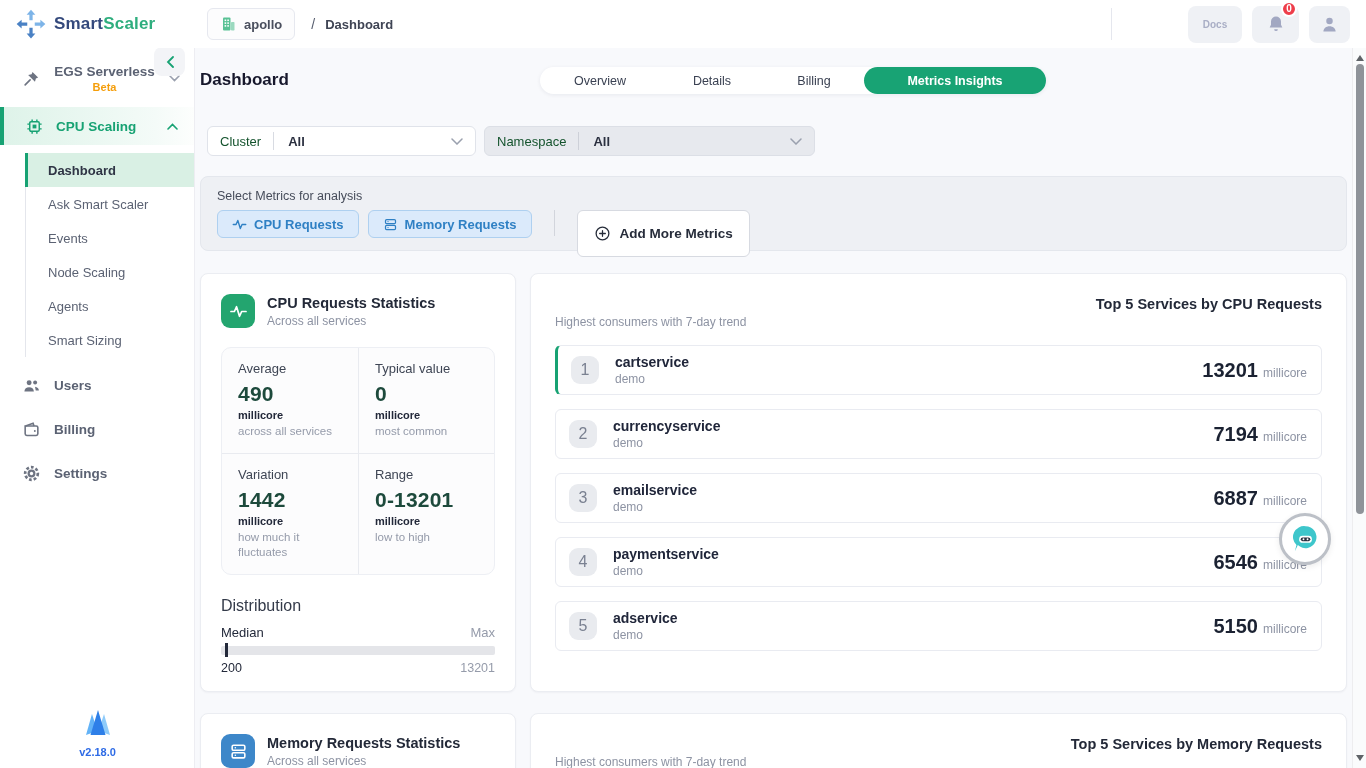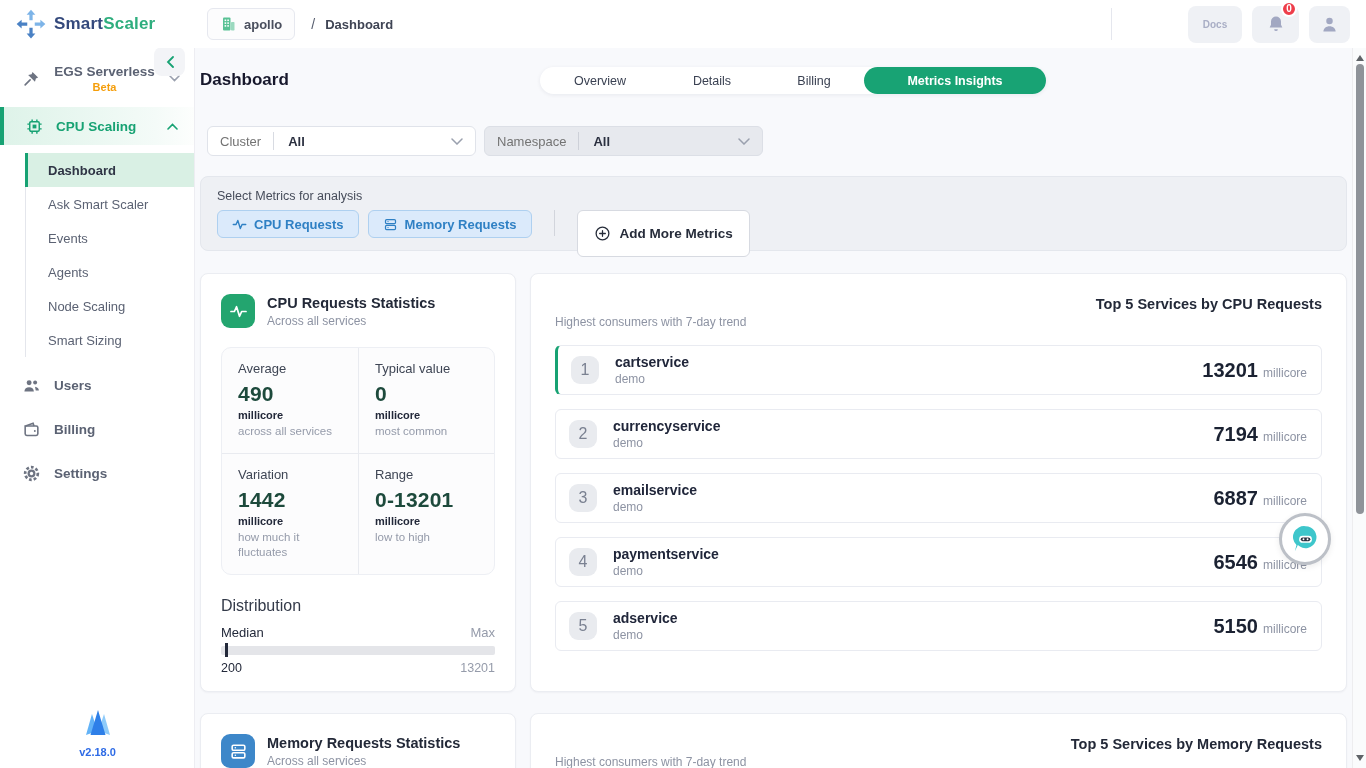--- a/index.html
+++ b/index.html
@@ -48,26 +48,26 @@
   .page-title { position:absolute; left:200px; top:70px; font-size:17px; font-weight:700; color:#17182c; z-index:5; }
 
   
   .tabs { position:absolute; left:540px; top:67px; width:506px; height:27px; background:#fff; border-radius:14px; display:flex; align-items:center; box-shadow:0 1px 4px rgba(20,30,60,.07); z-index:5; }
   .tab { height:27px; display:flex; align-items:center; justify-content:center; font-size:12.5px; color:#3a4152; cursor:pointer; }
   .tab-0 { width:120px; } .tab-1 { width:104px; } .tab-2 { width:100px; }
   .tab.active { width:182px; background:#18a374; border-radius:14px; color:#fff; font-weight:700; }
 
   
   .select { position:absolute; top:126px; height:30px; border-radius:6px; display:flex; align-items:center; font-size:13px; cursor:pointer; z-index:5; }
-  .select .slabel { color:#737373; padding:0 12px; }
+  .select .slabel { color:#14532d; padding:0 12px; }
   .select .sdiv { width:1px; height:18px; background:#d8dbe2; }
   .select .sval { font-weight:700; color:#2b3040; padding:0 14px; flex:1; }
   .select .chev { margin-right:12px; }
   .select-cluster { left:207px; width:269px; background:#fff; border:1px solid #e0e3ea; }
-  .select-namespace { left:484px; width:279px; background:#e7e9ee; border:1px solid #dcdfe6; }
+  .select-namespace { left:484px; width:331px; background:#e7e9ee; border:1px solid #dcdfe6; }
 
   
   .metrics-panel { position:absolute; left:200px; top:176px; width:1147px; height:75px; background:#eef0f4; border:1px solid #e4e7ed; border-radius:8px; z-index:5; }
   .mp-label { position:absolute; left:16px; top:12px; font-size:12.5px; color:#464c5a; }
   .mp-row { position:absolute; left:16px; top:33px; display:flex; align-items:flex-start; gap:8px; }
   .chip { height:28px; display:flex; align-items:center; gap:7px; padding:0 14px; background:#dbeafb; border:1px solid #aed0f0; border-radius:6px; color:#2f80c4; font-size:13px; font-weight:700; cursor:pointer; }
   .chip + .chip { margin-left:1px; }
   .mp-divider { width:1px; height:26px; background:#d2d5dc; margin:0 14px; }
   .add-btn { height:47px; display:flex; align-items:center; gap:9px; padding:0 16px; background:#fff; border:1px solid #d7dae1; border-radius:6px; font-size:13.5px; font-weight:600; color:#262c3a; cursor:pointer; font-family:inherit; }
 
@@ -200,22 +200,22 @@
     <span class="lbl">CPU Scaling</span>
     <svg class="caret" width="11" height="7" viewBox="0 0 11 7">
       <path d="M1 6l4.5-4.5L10 6" stroke="#17a273" stroke-width="1.6" fill="none" stroke-linecap="round"></path>
     </svg>
   </div>
 
   <div class="submenu">
     <div class="sub-item active">Dashboard</div>
     <div class="sub-item">Ask Smart Scaler</div>
     <div class="sub-item">Events</div>
+    <div class="sub-item">Node Scaling</div>
     <div class="sub-item">Agents</div>
-    <div class="sub-item">Node Scaling</div>
     <div class="sub-item">Smart Sizing</div>
   </div>
 
   <div class="nav-item">
     <svg width="19" height="19" viewBox="0 0 24 24">
       <circle cx="9" cy="8.6" r="3.1" fill="#6e7482"></circle>
       <path d="M3 19.5c0-3.2 2.7-5.2 6-5.2s6 2 6 5.2z" fill="#6e7482"></path>
       <circle cx="16.6" cy="8.2" r="2.5" fill="#6e7482"></circle>
       <path d="M16.5 13.6c2.8.3 4.8 2.1 4.8 4.6h-4z" fill="#6e7482"></path>
     </svg>

